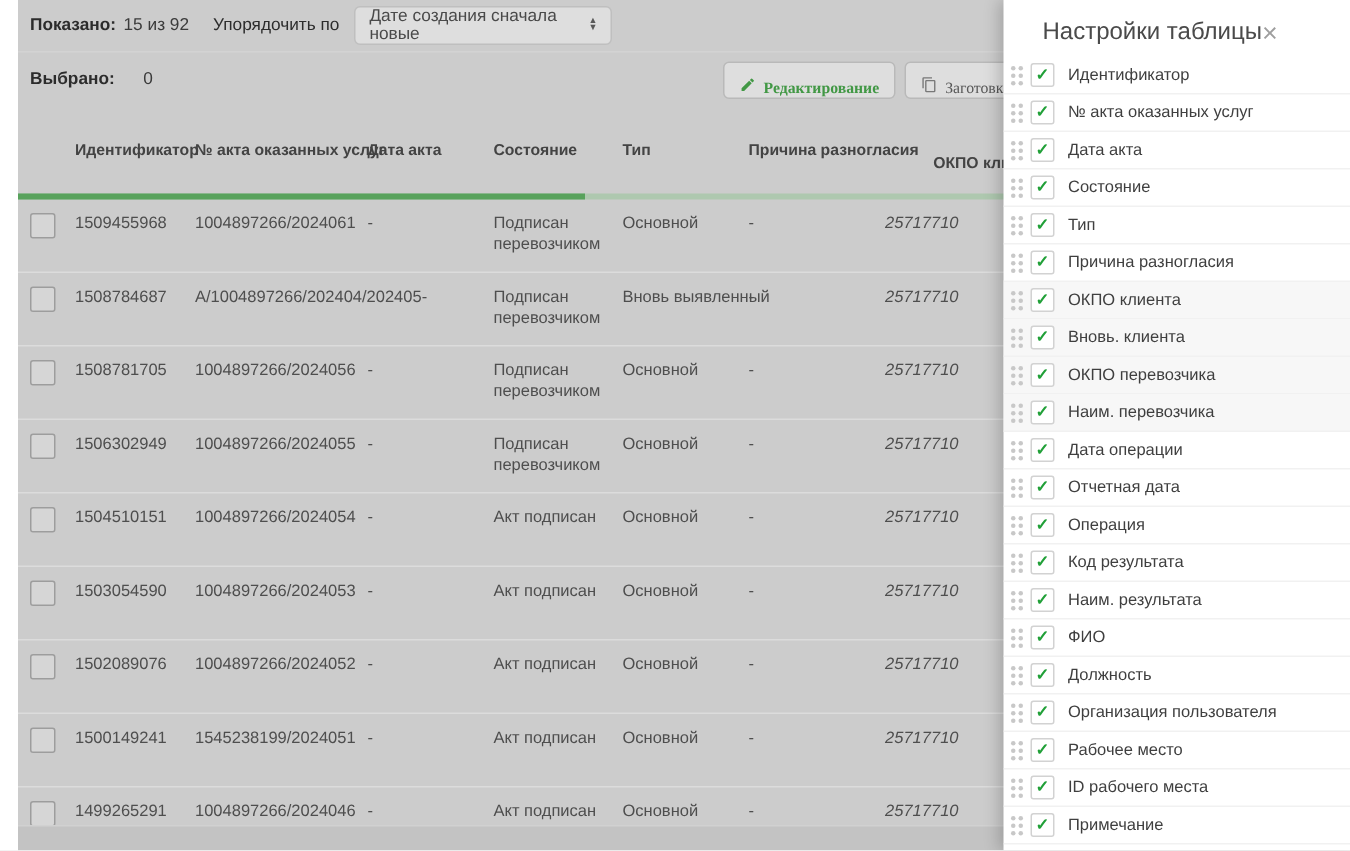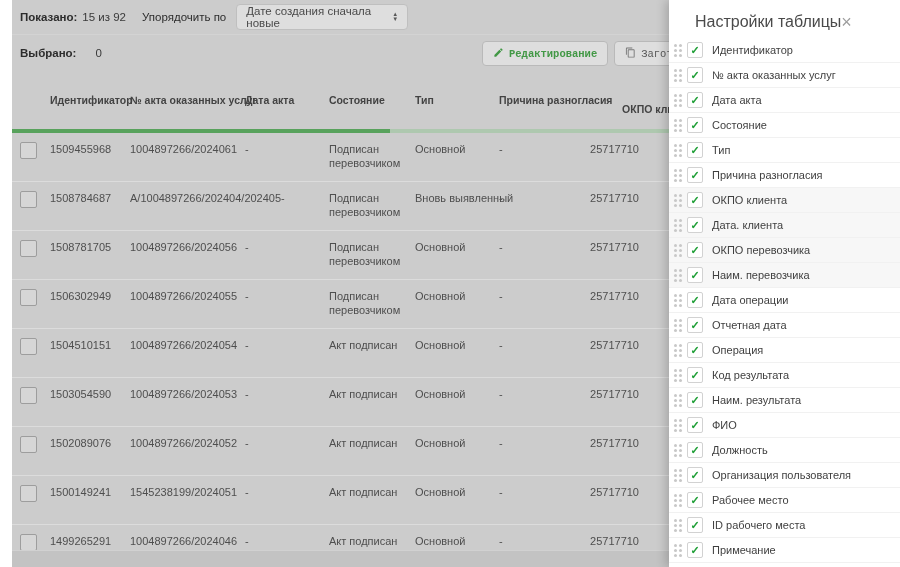--- a/index.html
+++ b/index.html
@@ -13,22 +13,22 @@
   .lbl{font-weight:bold;font-size:11.5px;color:#333;}
   .val{font-size:11.5px;color:#444;margin-left:5px;}
   .order-lbl{font-size:11.5px;color:#333;margin-left:16px;}
   .select{margin-left:10px;height:26px;background:#fff;border:1px solid #dcdcdc;border-radius:4px;
           display:flex;align-items:center;padding:0 9px;
           font-size:11.5px;color:#555;width:172px;cursor:pointer;box-sizing:border-box;}
   .spin{display:flex;flex-direction:column;align-items:center;font-size:6px;line-height:5px;color:#666;}
 
   .tb2{height:36px;position:relative;display:flex;align-items:center;padding:0 8px;gap:14px;}
   .btns{position:absolute;left:470px;top:6px;display:flex;gap:6px;}
-  .btn{height:25px;display:flex;align-items:center;gap:5px;background:#fff;border:1px solid #d5d5d5;
-       border-radius:4px;padding:0 10px;font-size:10.5px;font-family:Liberation Mono, monospace;color:#666;cursor:pointer;white-space:nowrap;}
+  .btn{height:25px;display:flex;align-items:flex-end;gap:5px;background:#fff;border:1px solid #d5d5d5;
+       border-radius:4px;padding:0 10px;font-size:10.5px;font-family:Liberation Serif, serif;color:#666;cursor:pointer;white-space:nowrap;}
   .btn-green{color:#4caf50;font-weight:bold;}
   .btn-cut{width:70px;padding:0 7px;}
 
   
   .thead{height:58px;display:flex;align-items:center;padding-left:8px;
          font-size:10.5px;font-weight:bold;color:#4d4d4d;}
   .thead .c{white-space:nowrap;}
   .c{box-sizing:border-box;flex:0 0 auto;}
   .c-check{width:30px;}
   .c-id{width:80px;}
@@ -40,21 +40,21 @@
   .c-okpo{width:140px;text-align:right;}
   .thead .c-okpo{transform:translateY(9px);padding-right:30px;}
 
   .progress{height:4px;background:#c8e6c9;position:relative;}
   .progress-fill{position:absolute;left:0;top:0;bottom:0;background:#66bb6a;width:42%;}
 
   .tbody{position:relative;}
   .trow{display:flex;align-items:flex-start;height:49px;padding:9px 0 0 8px;box-sizing:border-box;
         border-bottom:1px solid rgba(255,255,255,0.9);font-size:11px;color:#5a5a5a;line-height:14px;cursor:pointer;}
   .trow .c-act,.trow .c-type{white-space:nowrap;}
-  .trow .c-okpo{padding-right:88px;}
+  .trow .c-okpo{padding-right:88px;font-style:italic;}
   .cbx{display:inline-block;width:15px;height:15px;border:1px solid #b5b5b5;border-radius:2px;background:#f6f6f6;}
 
   .tfoot{position:absolute;left:0;right:0;bottom:0;height:16px;background:#e1e1e1;
          border-top:1px solid #f0f0f0;z-index:5;}
 
   .gear-btn{position:absolute;left:889px;top:88px;width:22px;height:22px;z-index:35;
             background:none;border:none;padding:0;cursor:pointer;}
 
   
   .backdrop{position:absolute;inset:0;background:rgba(0,0,0,0.13);z-index:30;}
@@ -297,21 +297,21 @@
     <span class="pcbx">
       <span class="check">✓</span>
     </span>
     <span class="plabel">ОКПО клиента</span>
   </div>
         <div class="panel-item">
     <span class="dots"></span>
     <span class="pcbx">
       <span class="check">✓</span>
     </span>
-    <span class="plabel">Дата. клиента</span>
+    <span class="plabel">Вновь. клиента</span>
   </div>
         <div class="panel-item">
     <span class="dots"></span>
     <span class="pcbx">
       <span class="check">✓</span>
     </span>
     <span class="plabel">ОКПО перевозчика</span>
   </div>
         <div class="panel-item">
     <span class="dots"></span>

